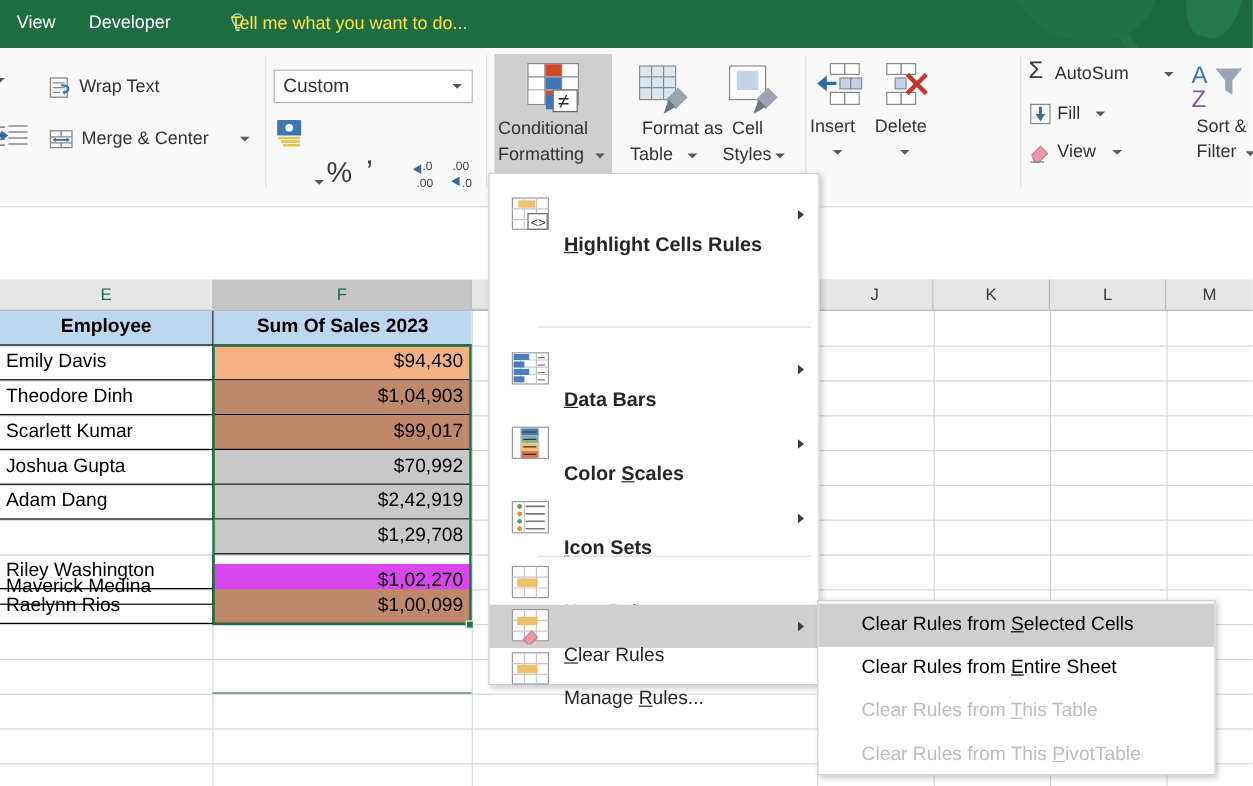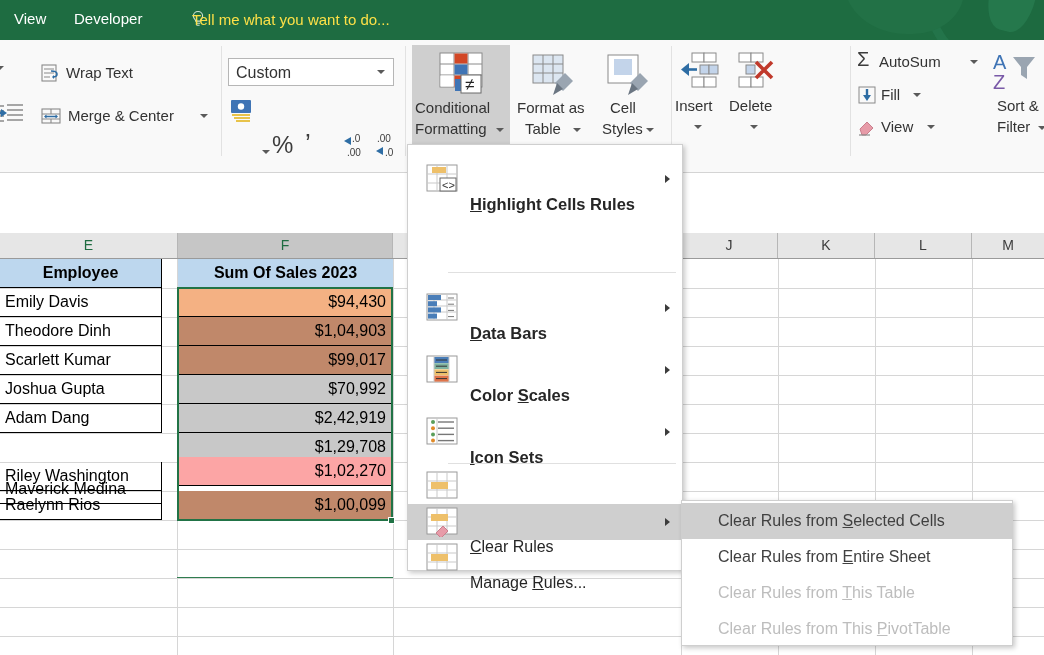--- a/index.html
+++ b/index.html
@@ -88,21 +88,21 @@
     position:absolute; left:0; top:86px; width:1044px; height:396px;
     background:#ffffff; overflow:hidden;
   }
   .gline-v{ position:absolute; top:0; width:1px; height:396px; background:#d6d6d6; }
   .gline-h{ position:absolute; left:0; width:1044px; height:1px; background:#d6d6d6; }
 
   .cell{
     position:absolute; font-size:16px; color:#000; line-height:28px;
     white-space:nowrap; overflow:hidden;
   }
-  .cE{ left:0; width:162px; padding-left:5px; text-align:left;
+  .cE{ left:0; width:178px; padding-left:5px; text-align:left;
        border-bottom:1px solid #000; border-right:1px solid #000; }
   .cF{ left:178px; width:215px; padding-right:7px; text-align:right;
        border-bottom:1px solid #000; }
   .hdrrow{ background:#bdd7ee; font-weight:bold; text-align:center; padding:0; }
   .hdrF{ background:#bdd7ee; font-weight:bold; text-align:center; padding:0; }
 
   
   #selbox{
     position:absolute; left:177px; top:0px; width:216px; height:0px;
     border:2px solid #217346; pointer-events:none;
@@ -138,21 +138,21 @@
   .micon{ position:absolute; left:18px; }
 
   
   #submenu{
     position:absolute; left:681px; top:500px; width:332px; height:146px;
     background:#ffffff; border:1px solid #cfcfcf;
     box-shadow:2px 2px 5px rgba(0,0,0,.22);
   }
   .si{
     position:absolute; left:0; width:330px; height:36px; line-height:36px;
-    font-size:16px; color:#404040; padding-left:36px; white-space:nowrap;
+    font-size:16px; color:#000000; padding-left:36px; white-space:nowrap;
     cursor:pointer;
   }
   .si.hl{ background:#cfcfcf; }
   .si.dis{ color:#bdbdbd; cursor:default; }
 
   u{ text-decoration:underline; text-underline-offset:1px; }
 </style>
 </head>
 <body>
 
@@ -260,21 +260,21 @@
     <span class="caret" style="position:absolute;left:84px;top:83px;"></span>
   </div>
 
   <div class="ribbon-btn" style="left:515px;top:5px;width:78px;height:105px;">
     <svg style="position:absolute;left:16px;top:8px;width:48px;height:46px;" viewBox="0 0 48 46">
       <rect x="2" y="2" width="30" height="28" fill="#dce6f1" stroke="#8a8a8a" stroke-width="1"></rect>
       <path d="M12 2v28M22 2v28M2 11h30M2 20h30" stroke="#8a8a8a" stroke-width="1"></path>
       <path d="M24 30l10-10 8 8-10 10z" fill="#9aa5b1"></path>
       <path d="M22 42l4-12 6 6z" fill="#6b7682"></path>
     </svg>
-    <span class="ribbon-text" style="left:2px;top:54px;font-size:15px;">Format as</span>
+    <span class="ribbon-text" style="left:20px;top:54px;font-size:15px;">Format as</span>
     <span class="ribbon-text" style="left:10px;top:75px;font-size:15px;">Table</span>
     <span class="caret" style="position:absolute;left:58px;top:83px;"></span>
   </div>
 
   <div class="ribbon-btn" style="left:598px;top:5px;width:66px;height:105px;">
     <svg style="position:absolute;left:8px;top:8px;width:48px;height:46px;" viewBox="0 0 48 46">
       <rect x="2" y="2" width="30" height="28" fill="#fff" stroke="#8a8a8a" stroke-width="1"></rect>
       <rect x="8" y="6" width="18" height="16" fill="#c3d4ea"></rect>
       <path d="M24 30l10-10 8 8-10 10z" fill="#9aa5b1"></path>
       <path d="M22 42l4-12 6 6z" fill="#6b7682"></path>
@@ -400,21 +400,21 @@
         <div class="cell cF" style="top: 58px; height: 29px; background: rgb(192, 136, 106);">$1,04,903</div>
         <div class="cell cE" style="top: 87px; height: 29px;">Scarlett Kumar</div>
         <div class="cell cF" style="top: 87px; height: 29px; background: rgb(192, 136, 106);">$99,017</div>
         <div class="cell cE" style="top: 116px; height: 29px;">Joshua Gupta</div>
         <div class="cell cF" style="top: 116px; height: 29px; background: rgb(200, 200, 200);">$70,992</div>
         <div class="cell cE" style="top: 145px; height: 29px;">Adam Dang</div>
         <div class="cell cF" style="top: 145px; height: 29px; background: rgb(200, 200, 200);">$2,42,919</div>
         <div class="cell cE" style="top: 174px; height: 29px; margin-top: 42px;">Maverick Medina</div>
         <div class="cell cF" style="top: 174px; height: 29px; background: rgb(200, 200, 200);">$1,29,708</div>
         <div class="cell cE" style="top: 203px; height: 29px;">Riley Washington</div>
-        <div class="cell cF" style="top: 198px; height: 29px; background: #fca5a5;">$1,02,270</div>
+        <div class="cell cF" style="top: 211px; height: 29px; background: #d946ef;">$1,02,270</div>
         <div class="cell cE" style="top: 232px; height: 29px;">Raelynn Rios</div>
         <div class="cell cF" style="top: 232px; height: 29px; background: rgb(192, 136, 106);">$1,00,099</div>
       </div>
 
     <div id="selbox" style="top: 28px; height: 234px;"></div>
     <div id="fillhandle" style="left: 388px; top: 258px;"></div>
     <div id="pivotline" style="top: 318px;"></div>
   </div>
 </div>
 

